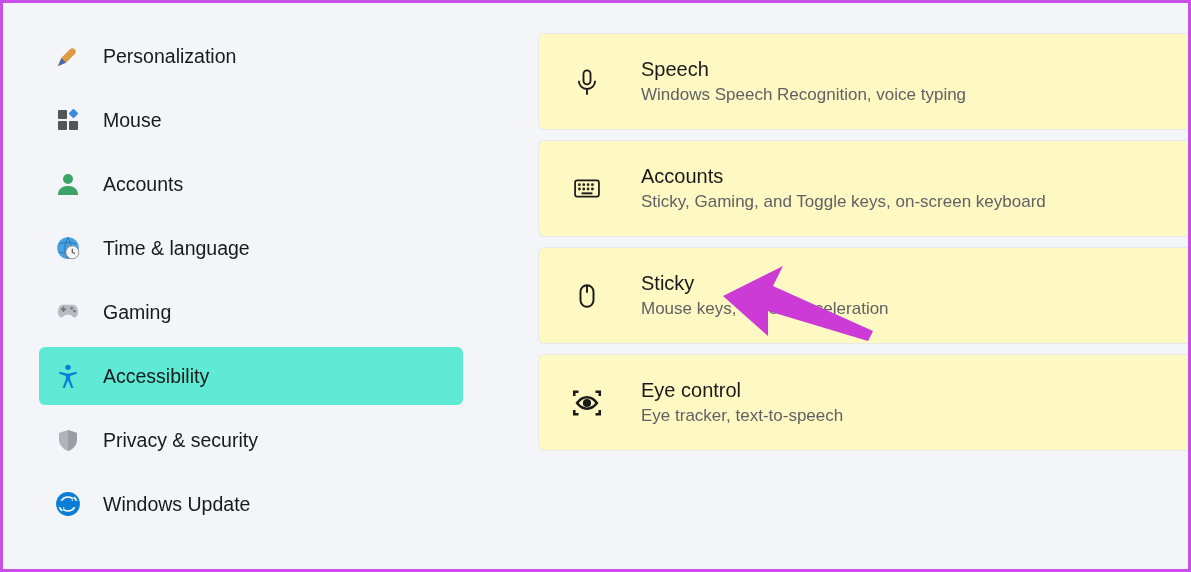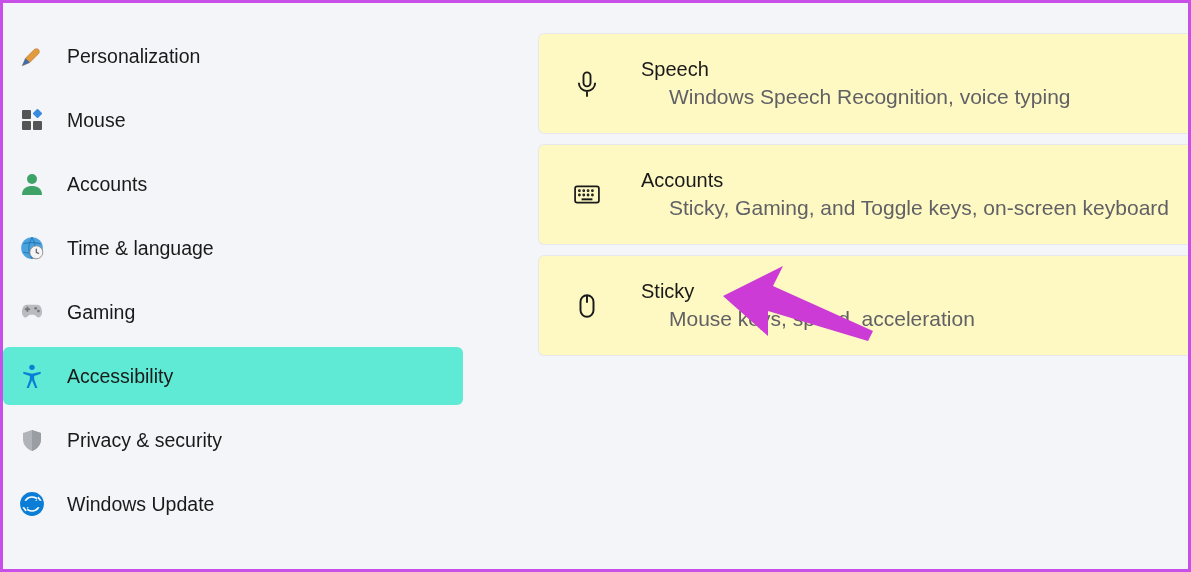--- a/index.html
+++ b/index.html
@@ -9,20 +9,21 @@
       width: 1191px;
       height: 572px;
       border: 3px solid #c850e8;
       display: flex;
       overflow: hidden;
     }
     .sidebar {
       width: 465px;
       padding-top: 18px;
       flex-shrink: 0;
+      padding-left: 36px;
     }
     .sidebar-item {
       display: flex;
       align-items: center;
       height: 58px;
       padding-left: 16px;
       margin: 6px 5px 6px 0;
       border-radius: 6px;
       cursor: pointer;
       gap: 22px;
@@ -66,21 +67,21 @@
     .card-icon {
       width: 36px;
       height: 36px;
       display: flex;
       align-items: center;
       justify-content: center;
       flex-shrink: 0;
     }
     .card-text { display: flex; flex-direction: column; gap: 4px; }
     .card-title { font-size: 20px; color: #1a1a1a; }
-    .card-sub { font-size: 21px; color: #616165; margin-left: 28px; }
+    .card-sub { font-size: 17px; color: #616165; }
     .arrow {
       position: absolute;
       top: 258px;
       left: 255px;
       pointer-events: none;
     }
   </style>
 </head>
 <body>
 
@@ -216,18 +217,31 @@
           <rect x="6" y="2" width="12" height="20" rx="6"></rect>
           <line x1="12" y1="2" x2="12" y2="9"></line>
         </svg>
     </span>
     <div class="card-text">
       <span class="card-title">Sticky</span>
       <span class="card-sub">Mouse keys, speed, acceleration</span>
     </div>
   </div>
 
+  <div class="card">
+    <span class="card-icon">
+      <svg viewBox="0 0 24 24" width="34" height="34" fill="none" stroke="#1a1a1a" stroke-width="1.8">
+          <path d="M3 7 L3 4 L6 4 M18 4 L21 4 L21 7 M21 17 L21 20 L18 20 M6 20 L3 20 L3 17"></path>
+          <path d="M5 12 C5 12 8 8 12 8 C16 8 19 12 19 12 C19 12 16 16 12 16 C8 16 5 12 5 12 Z"></path>
+          <circle cx="12" cy="12" r="2" fill="#1a1a1a"></circle>
+        </svg>
+    </span>
+    <div class="card-text">
+      <span class="card-title">Eye control</span>
+      <span class="card-sub">Eye tracker, text-to-speech</span>
+    </div>
+  </div>
 
   <svg class="arrow" width="150" height="90" viewBox="0 0 150 90">
     <path d="M150 70 L50 25 L60 5 L0 35 L45 75 L45 50 L145 80 Z" fill="#cc3bd6"></path>
   </svg>
 
 </main>
 
 </body></html>

